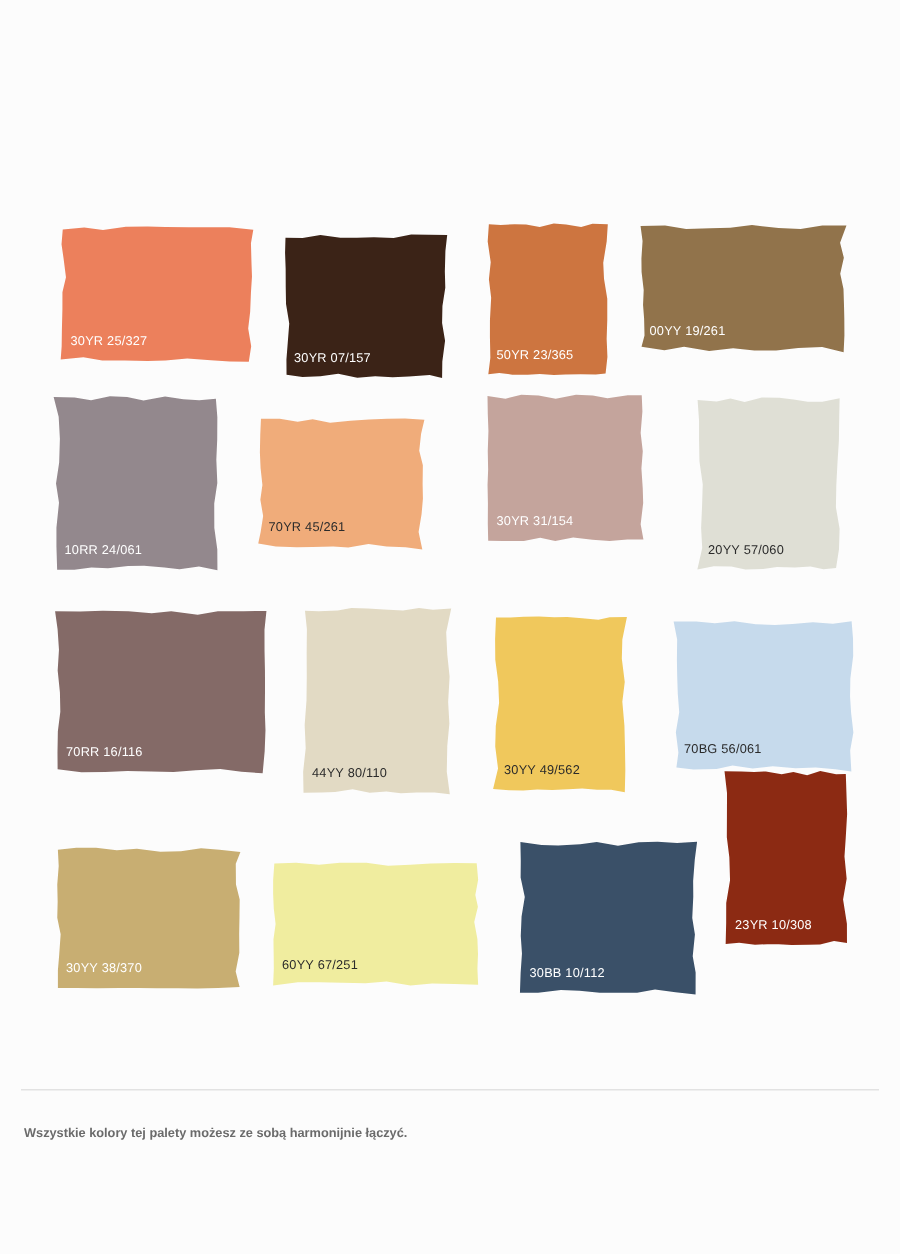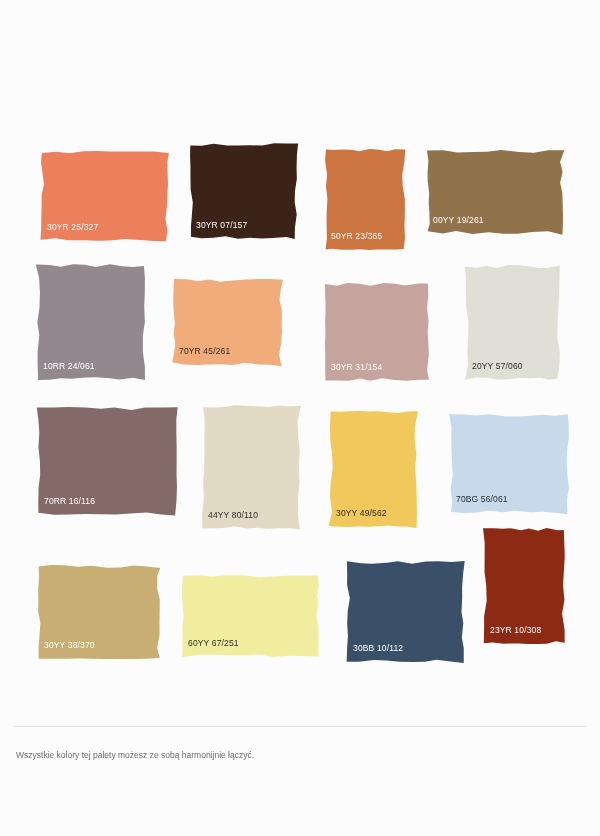--- a/index.html
+++ b/index.html
@@ -94,38 +94,38 @@
   }
   .footer-text {
     position: absolute;
     left: 16px;
     top: 749px;
     font-size: 8.5px;
     line-height: 1.55;
     color: #6b6b6b;
     font-family: "Liberation Sans", sans-serif;
   }
-  .footer-text p { margin: 0; }
+  .footer-text p { margin: 0; font-weight: bold; }
 </style>
 </head>
 <body>
 
 <div class="poster" style="background: rgb(252, 252, 252);">
 
 
   <div class="swatch-area">
       <div class="swatch" style="left: 38px; top: 148px; width: 133px; height: 96px;">
         <div class="swatch-shape">
           <svg viewBox="0 0 133 96" preserveAspectRatio="none">
             <path d="M 3.83 4.97 L 18.18 3.72 L 30.66 5.34 L 45.89 3.21 L 60.44 3.00 L 72.28 3.41 L 87.86 3.48 L 101.38 3.46 L 114.98 3.52 L 130.87 5.10 L 129.30 14.14 L 129.64 26.72 L 129.99 36.33 L 129.29 47.20 L 128.78 59.79 L 127.46 71.06 L 129.46 82.87 L 127.87 93.18 L 115.21 92.98 L 102.55 92.09 L 86.83 91.06 L 72.30 92.38 L 60.33 92.72 L 45.14 92.36 L 30.18 92.29 L 17.60 90.13 L 2.46 91.71 L 3.11 82.86 L 3.27 71.66 L 3.60 58.22 L 3.62 46.81 L 5.98 36.83 L 4.38 24.32 L 3.01 14.82 Z" fill="#ec805c"></path>
           </svg>
         </div>
         <span class="swatch-label" style="color: rgb(255, 255, 255);">30YR 25/327</span>
       </div>
-      <div class="swatch" style="left: 187px; top: 140px; width: 113px; height: 102px; text-align: right;">
+      <div class="swatch" style="left: 187px; top: 153px; width: 113px; height: 102px; text-align: right;">
         <div class="swatch-shape">
           <svg viewBox="0 0 113 102" preserveAspectRatio="none">
             <path d="M 3.32 5.50 L 14.72 5.65 L 26.60 3.72 L 39.92 5.51 L 50.96 5.57 L 62.31 5.18 L 75.43 5.62 L 87.12 3.29 L 98.88 3.45 L 111.14 3.62 L 109.94 14.36 L 109.57 28.02 L 109.86 38.79 L 107.96 50.99 L 107.72 62.40 L 109.71 74.24 L 107.88 87.93 L 107.73 98.92 L 99.41 97.00 L 85.61 98.02 L 74.74 98.43 L 63.10 97.82 L 51.19 98.75 L 38.48 96.16 L 26.59 97.87 L 14.67 98.34 L 4.03 96.76 L 3.95 86.61 L 4.80 75.89 L 5.83 62.61 L 3.68 49.67 L 3.49 38.70 L 3.43 26.01 L 3.04 15.56 Z" fill="#3b2317"></path>
           </svg>
         </div>
         <span class="swatch-label" style="color: rgb(255, 255, 255);">30YR 07/157</span>
       </div>
       <div class="swatch" style="left: 322px; top: 146px; width: 86px; height: 107px;">
         <div class="swatch-shape">
           <svg viewBox="0 0 86 107" preserveAspectRatio="none">
@@ -151,21 +151,21 @@
         <span class="swatch-label" style="color: rgb(255, 255, 255);">10RR 24/061</span>
       </div>
       <div class="swatch" style="left: 170px; top: 276px; width: 115px; height: 92px;">
         <div class="swatch-shape">
           <svg viewBox="0 0 115 92" preserveAspectRatio="none">
             <path d="M 3.97 3.09 L 16.48 3.20 L 28.45 5.20 L 38.44 3.51 L 50.08 5.79 L 63.57 4.47 L 75.99 3.61 L 88.23 3.11 L 100.00 3.01 L 112.94 3.85 L 110.73 13.16 L 109.49 24.47 L 111.91 34.13 L 111.75 46.89 L 111.95 56.46 L 111.04 66.89 L 109.07 78.72 L 111.55 90.30 L 100.33 88.78 L 87.74 88.41 L 75.66 86.68 L 62.18 88.96 L 52.15 88.36 L 38.26 88.60 L 27.86 88.88 L 13.88 88.38 L 2.15 86.28 L 3.73 78.78 L 5.43 67.98 L 3.56 57.16 L 4.94 47.27 L 3.71 36.01 L 3.26 25.67 L 3.50 13.87 Z" fill="#f0ac7a"></path>
           </svg>
         </div>
         <span class="swatch-label" style="color: rgb(43, 43, 43);">70YR 45/261</span>
       </div>
-      <div class="swatch" style="left: 322px; top: 280px; width: 110px; height: 104px;">
+      <div class="swatch" style="left: 322px; top: 260px; width: 110px; height: 104px;">
         <div class="swatch-shape">
           <svg viewBox="0 0 110 104" preserveAspectRatio="none">
             <path d="M 3.00 4.08 L 14.97 5.84 L 25.48 3.10 L 37.07 3.64 L 48.46 5.75 L 62.00 3.11 L 73.18 3.69 L 82.98 5.43 L 96.51 3.52 L 105.83 3.43 L 106.27 14.38 L 105.10 28.61 L 106.52 40.86 L 105.61 52.33 L 106.49 65.53 L 106.79 75.29 L 105.10 89.50 L 106.95 99.68 L 96.24 99.66 L 84.41 100.71 L 72.97 99.89 L 60.11 98.30 L 48.17 100.65 L 38.13 98.55 L 27.24 100.67 L 13.60 100.62 L 3.46 100.54 L 3.20 89.03 L 3.28 75.74 L 3.03 63.40 L 3.42 53.20 L 3.18 40.87 L 3.62 27.27 L 3.18 15.71 Z" fill="#c4a49c"></path>
           </svg>
         </div>
         <span class="swatch-label" style="color: rgb(255, 255, 255);">30YR 31/154</span>
       </div>
       <div class="swatch" style="left: 463px; top: 262px; width: 100px; height: 121px;">
         <div class="swatch-shape">
           <svg viewBox="0 0 100 121" preserveAspectRatio="none">
@@ -223,21 +223,21 @@
         <span class="swatch-label" style="color: rgb(43, 43, 43);">60YY 67/251</span>
       </div>
       <div class="swatch" style="left: 344px; top: 558px; width: 123px; height: 107px;">
         <div class="swatch-shape">
           <svg viewBox="0 0 123 107" preserveAspectRatio="none">
             <path d="M 2.93 3.27 L 17.01 5.37 L 28.06 5.65 L 42.82 4.84 L 53.83 3.34 L 67.99 5.81 L 81.80 3.50 L 94.43 3.13 L 107.36 4.07 L 120.73 3.12 L 119.18 15.16 L 118.09 29.29 L 118.19 39.67 L 117.51 54.02 L 119.28 64.93 L 117.81 79.45 L 119.76 90.25 L 119.72 105.05 L 106.32 103.56 L 92.68 101.70 L 80.77 103.83 L 68.96 103.91 L 55.84 103.85 L 42.34 102.51 L 29.93 101.94 L 14.71 103.83 L 2.63 103.87 L 3.08 90.73 L 3.98 77.73 L 3.17 65.95 L 3.71 53.07 L 5.85 39.95 L 3.08 27.02 L 3.18 15.95 Z" fill="#3a5068"></path>
           </svg>
         </div>
         <span class="swatch-label" style="color: rgb(255, 255, 255);">30BB 10/112</span>
       </div>
-      <div class="swatch" style="left: 481px; top: 525px; width: 87px; height: 122px;">
+      <div class="swatch" style="left: 481px; top: 511px; width: 87px; height: 122px;">
         <div class="swatch-shape">
           <svg viewBox="0 0 87 122" preserveAspectRatio="none">
             <path d="M 2.00 3.13 L 13.20 3.32 L 21.79 3.68 L 29.57 3.26 L 40.10 5.23 L 47.94 3.62 L 57.09 5.87 L 65.83 3.00 L 76.37 5.17 L 82.87 5.02 L 83.27 16.99 L 83.75 31.67 L 82.82 47.67 L 81.99 59.95 L 83.44 74.81 L 81.05 88.72 L 83.61 104.90 L 83.66 117.74 L 75.02 116.29 L 65.70 118.74 L 57.94 118.88 L 46.75 118.96 L 38.22 118.56 L 30.50 118.45 L 22.33 118.77 L 11.77 117.42 L 2.77 118.26 L 3.11 104.28 L 3.14 91.04 L 5.69 75.90 L 5.22 60.49 L 3.55 47.17 L 3.62 32.67 L 3.67 17.67 Z" fill="#8c2a13"></path>
           </svg>
         </div>
         <span class="swatch-label" style="color: rgb(255, 255, 255);">23YR 10/308</span>
       </div>
     </div>
 
   <div class="footer-rule" style="background: rgb(226, 226, 226);"></div>

